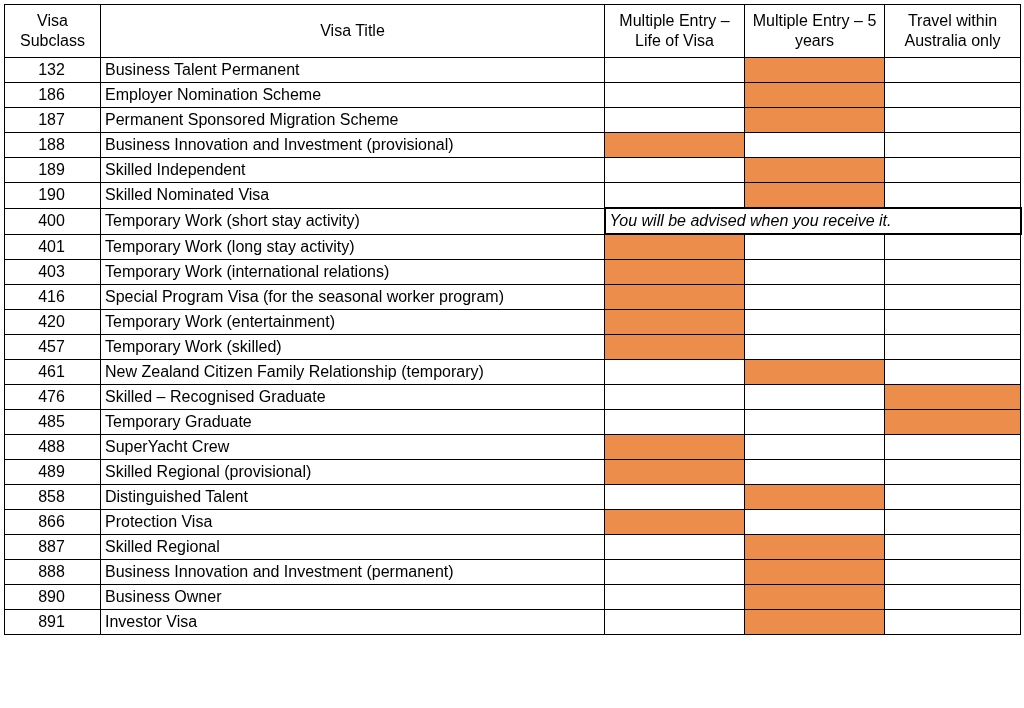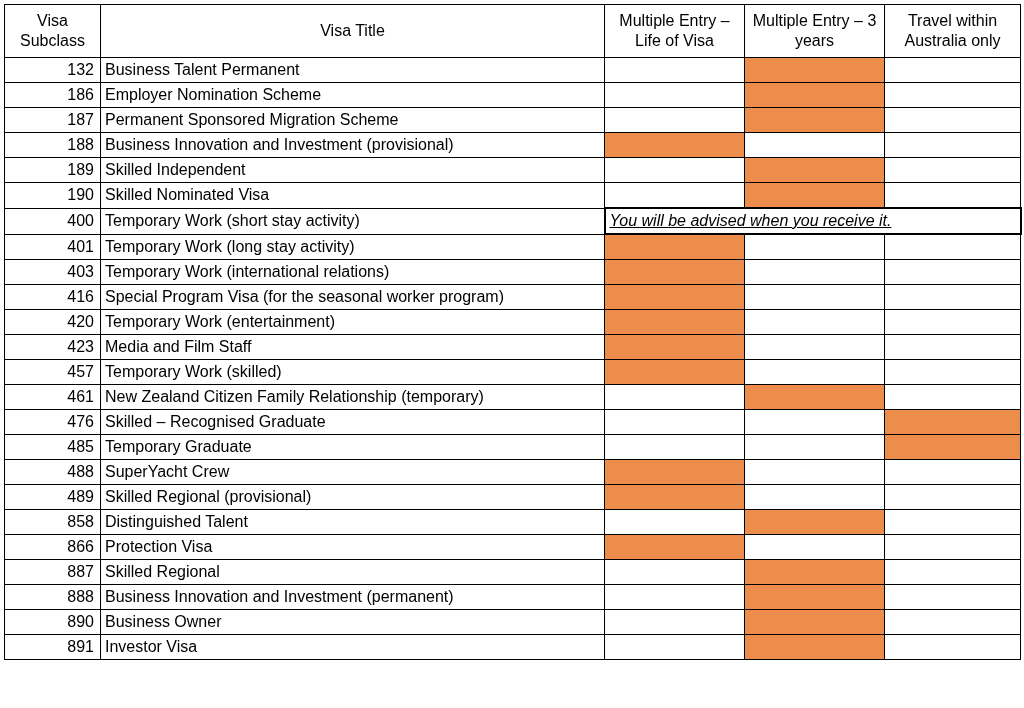--- a/index.html
+++ b/index.html
@@ -30,48 +30,47 @@
     background: #fff;
     overflow: hidden;
   }
   th {
     font-weight: normal;
     text-align: center;
     height: 48px;
     vertical-align: middle;
   }
   th.h-sub, th.h-title { text-align: center; }
-  td.sub { text-align: right; padding-right: 6px; }
+  td.sub { text-align: center; padding-right: 6px; }
   .hl { background: #ec8d4c; }
   .advise-cell {
     font-style: italic;
     border-top: 2px solid #000;
     border-bottom: 2px solid #000;
     border-left: 2px solid #000;
     border-right: 2px solid #000;
-    text-decoration: underline;
   }
 </style>
 </head>
 <body>
 
 <table>
   <colgroup>
     <col class="c-sub">
       <col class="c-title">
       <col class="c-life">
       <col class="c-five">
       <col class="c-aus">
   </colgroup>
   <thead>
     <tr>
       <th class="h-sub">Visa Subclass</th>
       <th class="h-title">Visa Title</th>
       <th>Multiple Entry – Life of Visa</th>
-      <th>Multiple Entry – 3 years</th>
+      <th>Multiple Entry – 5 years</th>
       <th>Travel within Australia only</th>
     </tr>
   </thead>
   <tbody id="tbody">
       <tr>
         <td class="sub">132</td>
         <td>Business Talent Permanent</td>
         <td></td>
         <td class="hl"></td>
         <td></td>
@@ -138,27 +137,20 @@
         <td></td>
       </tr>
       <tr>
         <td class="sub">420</td>
         <td>Temporary Work (entertainment)</td>
         <td class="hl"></td>
         <td></td>
         <td></td>
       </tr>
       <tr>
-        <td class="sub">423</td>
-        <td>Media and Film Staff</td>
-        <td class="hl"></td>
-        <td></td>
-        <td></td>
-      </tr>
-      <tr>
         <td class="sub">457</td>
         <td>Temporary Work (skilled)</td>
         <td class="hl"></td>
         <td></td>
         <td></td>
       </tr>
       <tr>
         <td class="sub">461</td>
         <td>New Zealand Citizen Family Relationship (temporary)</td>
         <td></td>

